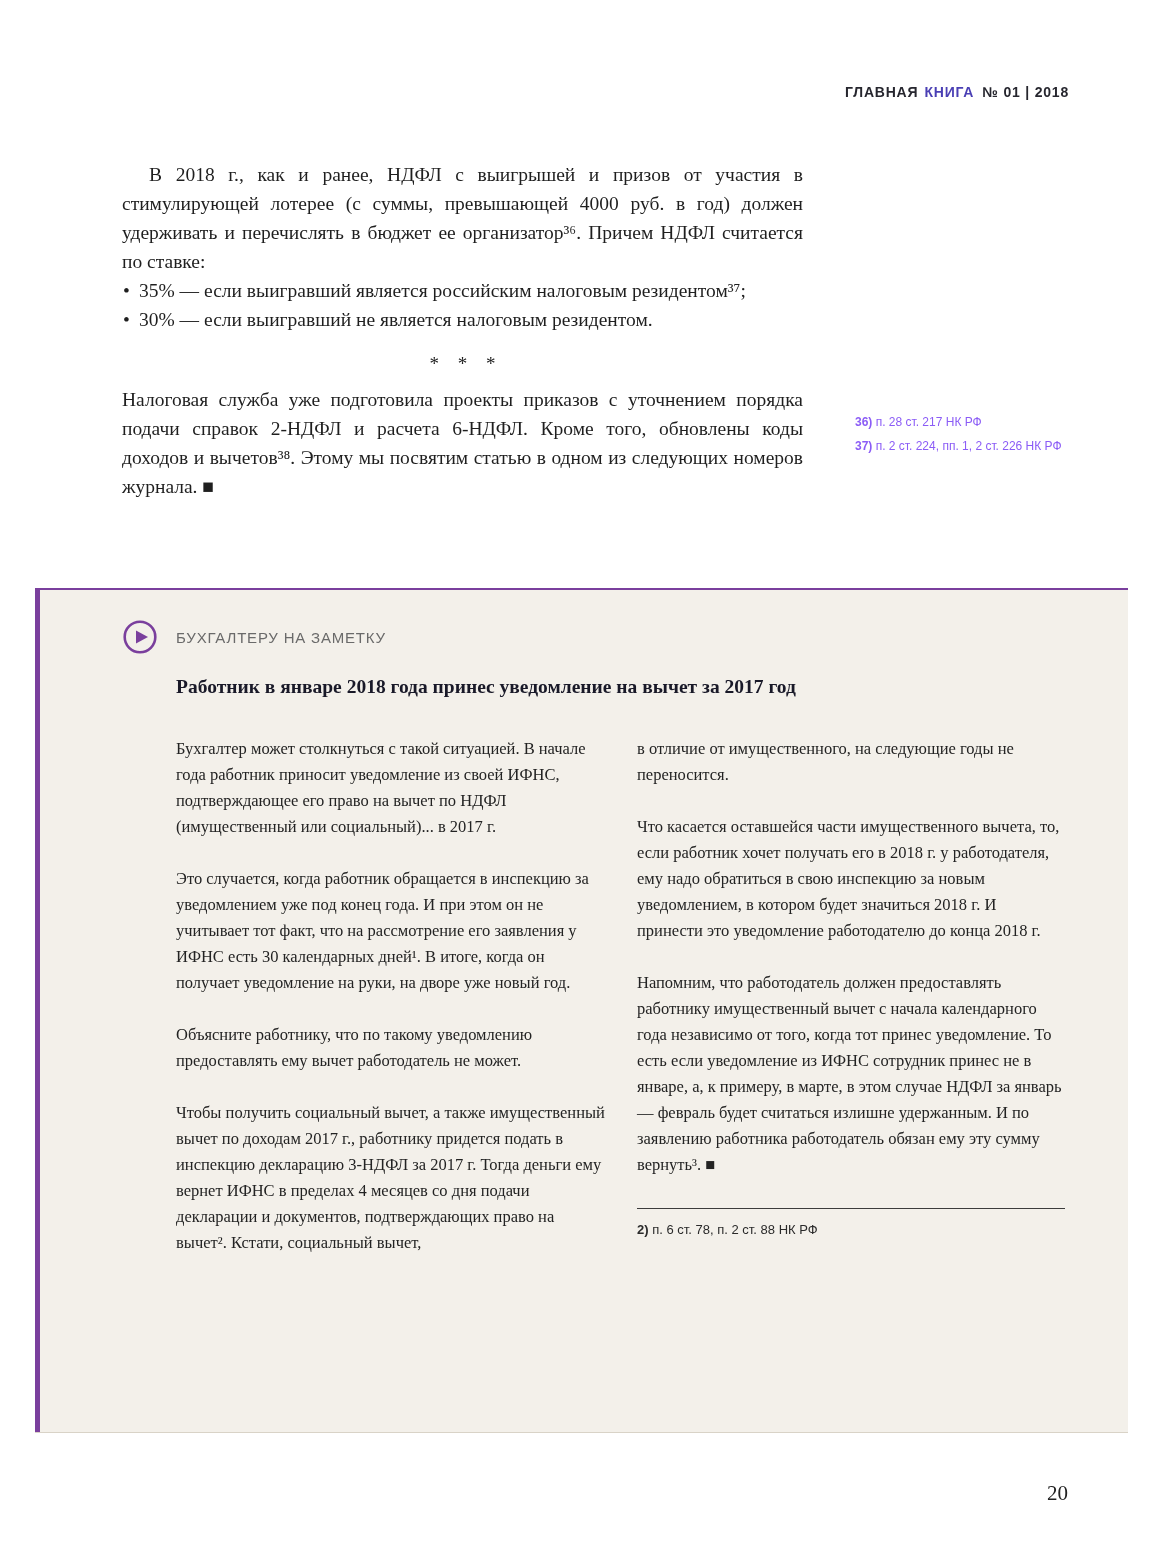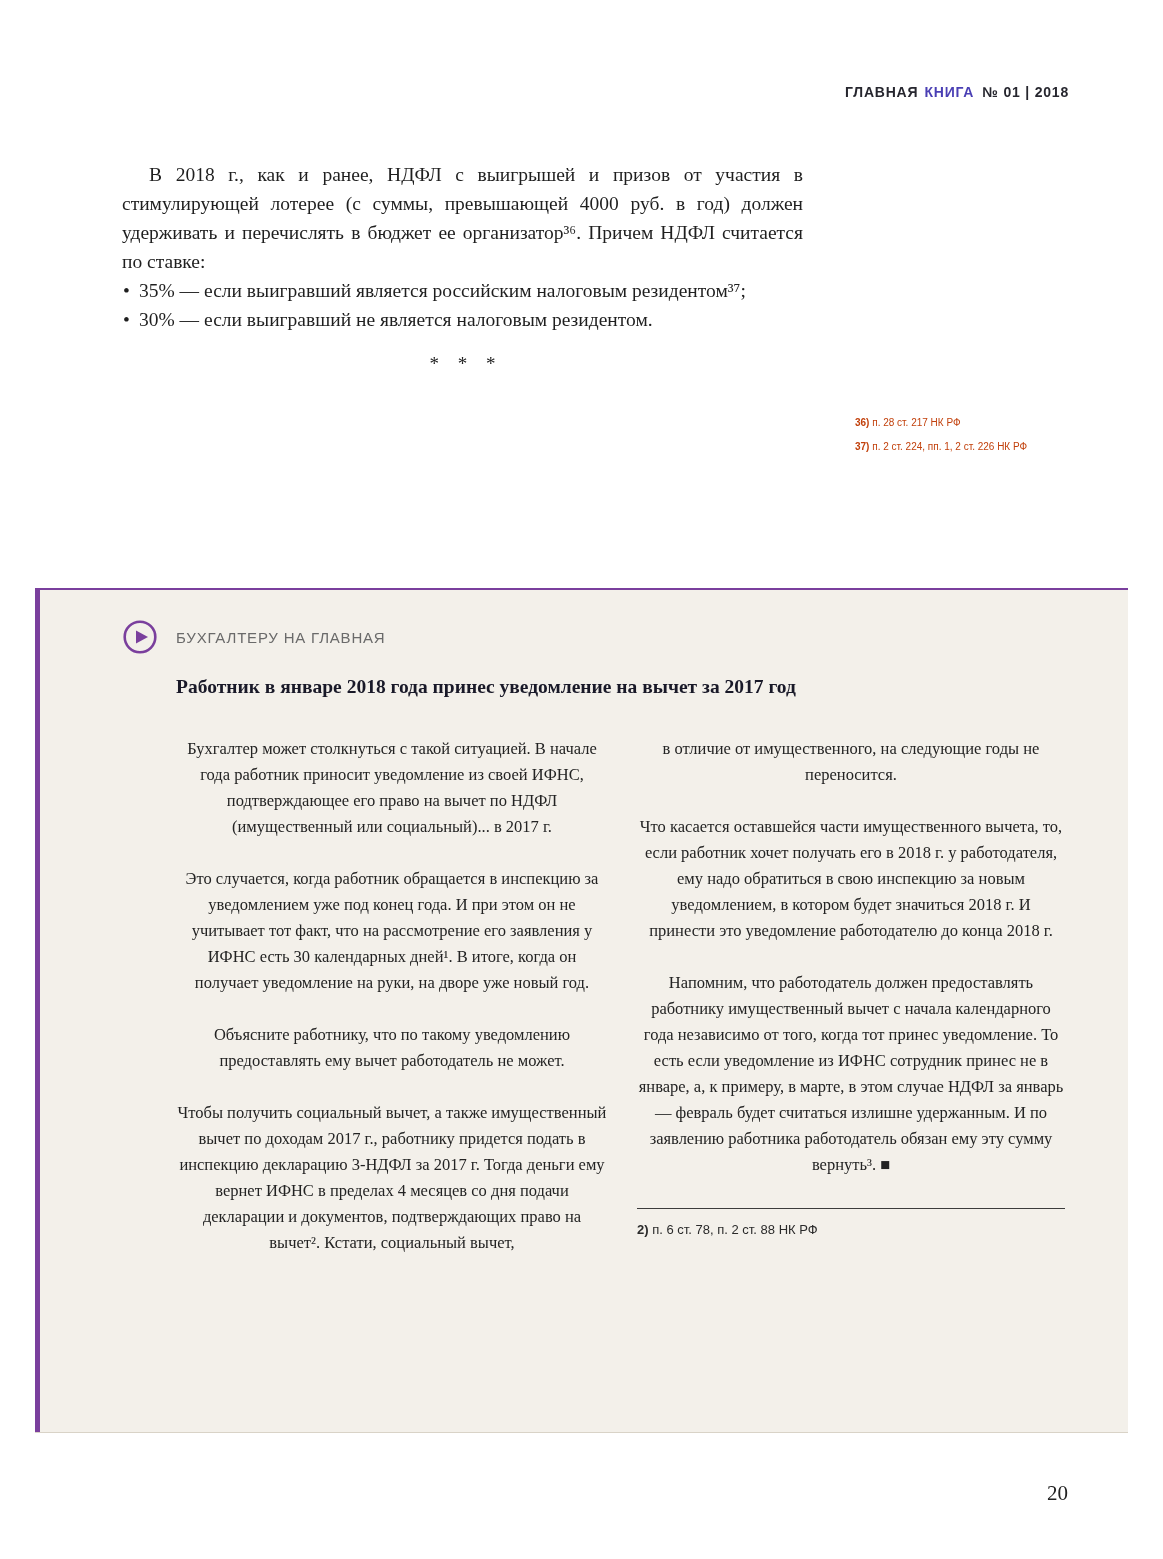--- a/index.html
+++ b/index.html
@@ -32,21 +32,21 @@
   .bullets .marker { position:absolute; left:1px; }
   .stars {
     text-align:center; font-size:19px; letter-spacing:7px;
     margin:15px 0 7px 0; text-indent:7px;
   }
 
   
   .side-notes {
     position:absolute; left:855px; top:414px; width:243px;
     font-family:"Liberation Sans", sans-serif;
-    font-size:10px; line-height:17.5px; color:#c2410c;
+    font-size:12px; line-height:17.5px; color:#8b5cf6;
   }
   .side-notes .fn { margin-bottom:6px; }
   .fn .fn-num { font-weight:bold; }
 
   
   .note-box {
     position:absolute; left:35px; top:588px; width:1093px; height:845px;
     background:var(--note_bg, #f3f0ea);
     border-top:2px solid var(--accent, #7a3f9d);
     border-bottom:1px solid #d9d3c7;
@@ -67,21 +67,21 @@
   .note-title {
     position:absolute; left:141px; top:84px; width:880px;
     font-size:19.5px; font-weight:bold; color:#191928; line-height:26px;
   }
   .note-col {
     position:absolute; top:146px;
     font-size:16.5px; line-height:26px; color:#232323; text-align:left;
   }
   .note-col.left  { left:141px; width:432px; }
   .note-col.right { left:602px; width:428px; }
-  .note-col p { margin-bottom:26px;text-align:center; }
+  .note-col p { margin-bottom:26px; }
   .note-col p:last-of-type { margin-bottom:0; }
 
   .note-fn-block { margin-top:30px; }
   .note-fn-divider { border-top:1.5px solid #3c3c3c; margin-bottom:12px; }
   .note-fns {
     font-family:"Liberation Sans", sans-serif;
     font-size:13px; line-height:18px; color:#2a2a2a;
   }
   .note-fns .fn { margin-bottom:4px; }
 
@@ -105,20 +105,21 @@
       <li>
         <span class="marker">•</span>
         <span>35% — если выигравший является российским налоговым резидентом³⁷;</span>
       </li>
       <li>
         <span class="marker">•</span>
         <span>30% — если выигравший не является налоговым резидентом.</span>
       </li>
     </ul>
     <div class="stars">* * *</div>
+    <p>Налоговая служба уже подготовила проекты приказов с уточнением порядка подачи справок 2-НДФЛ и расчета 6-НДФЛ. Кроме того, обновлены коды доходов и вычетов³⁸. Этому мы посвятим статью в одном из следующих номеров журнала. ■</p>
   </section>
 
   <aside class="side-notes">
     <div class="fn">
       <span class="fn-num">36)</span>
       <span>п. 28 ст. 217 НК РФ</span>
     </div>
     <div class="fn">
       <span class="fn-num">37)</span>
       <span>п. 2 ст. 224, пп. 1, 2 ст. 226 НК РФ</span>
@@ -126,21 +127,21 @@
   </aside>
 
   <section class="note-box">
     <div class="left-bar"></div>
 
     <div class="kicker-row">
       <svg class="play-circle" viewBox="0 0 34 34" aria-hidden="true">
         <circle cx="17" cy="17" r="15.3" fill="none" stroke="#7a3f9d" stroke-width="2.6"></circle>
         <polygon points="13,10.5 25,17 13,23.5" fill="#7a3f9d"></polygon>
       </svg>
-      <span class="kicker">БУХГАЛТЕРУ НА ГЛАВНАЯ</span>
+      <span class="kicker">БУХГАЛТЕРУ НА ЗАМЕТКУ</span>
     </div>
 
     <h2 class="note-title">Работник в январе 2018 года принес уведомление на вычет за 2017 год</h2>
 
     <div class="note-col left">
       <p>Бухгалтер может столкнуться с такой ситуацией. В начале года работник приносит уведомление из своей ИФНС, подтверждающее его право на вычет по НДФЛ (имущественный или социальный)... в 2017 г.</p>
       <p>Это случается, когда работник обращается в инспекцию за уведомлением уже под конец года. И при этом он не учитывает тот факт, что на рассмотрение его заявления у ИФНС есть 30 календарных дней¹. В итоге, когда он получает уведомление на руки, на дворе уже новый год.</p>
       <p>Объясните работнику, что по такому уведомлению предоставлять ему вычет работодатель не может.</p>
       <p>Чтобы получить социальный вычет, а также имущественный вычет по доходам 2017 г., работнику придется подать в инспекцию декларацию 3-НДФЛ за 2017 г. Тогда деньги ему вернет ИФНС в пределах 4 месяцев со дня подачи декларации и документов, подтверждающих право на вычет². Кстати, социальный вычет,</p>
     </div>

